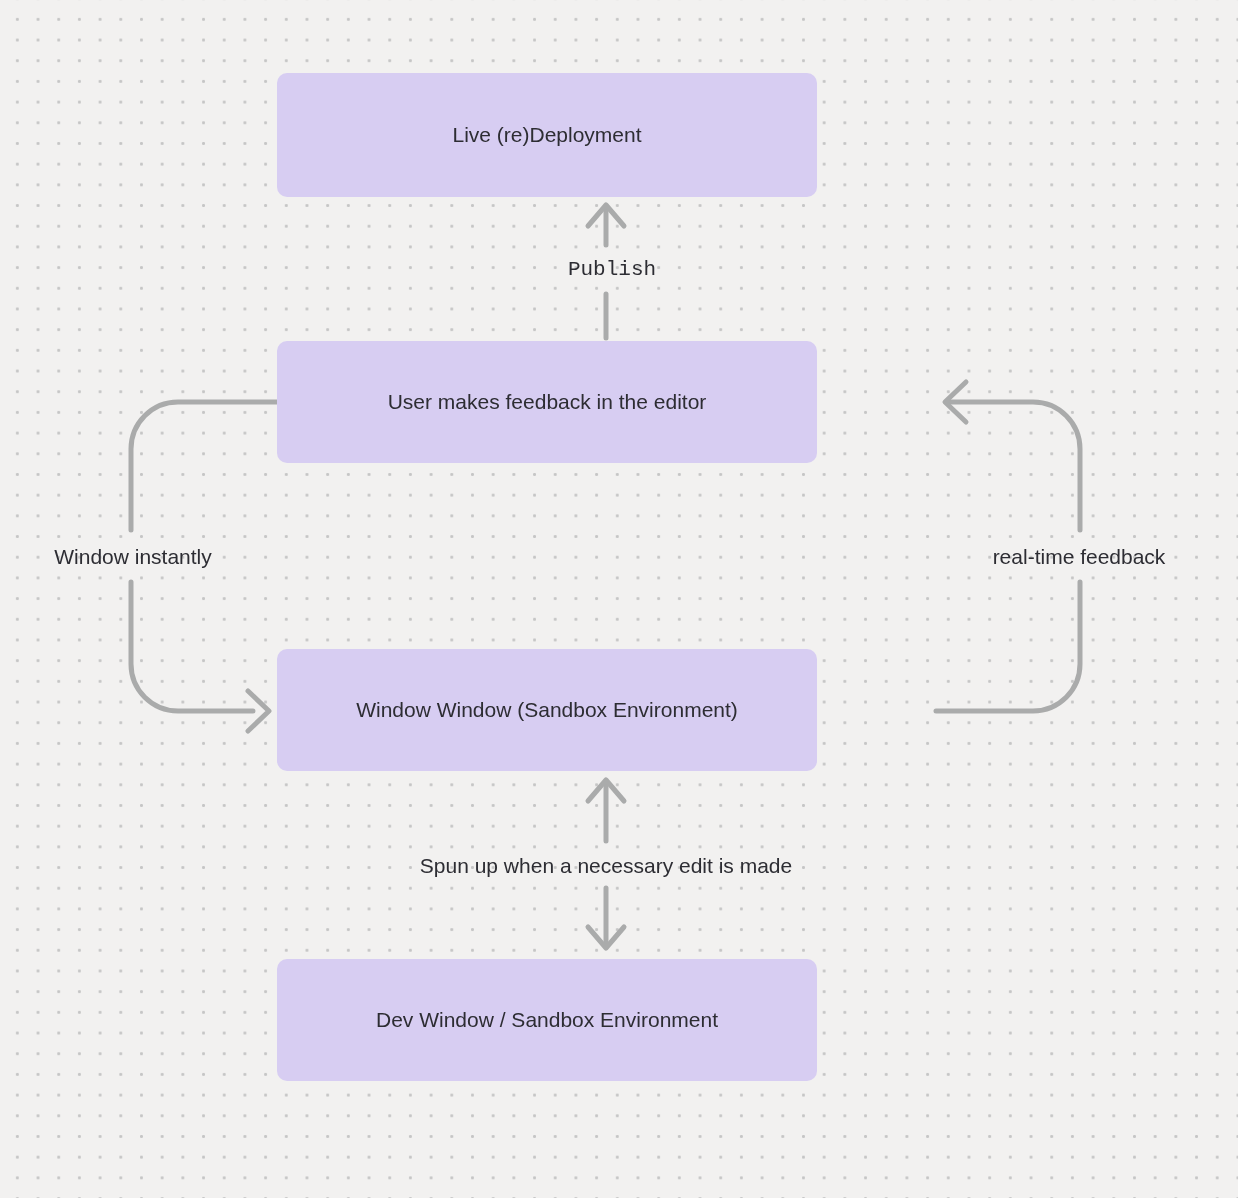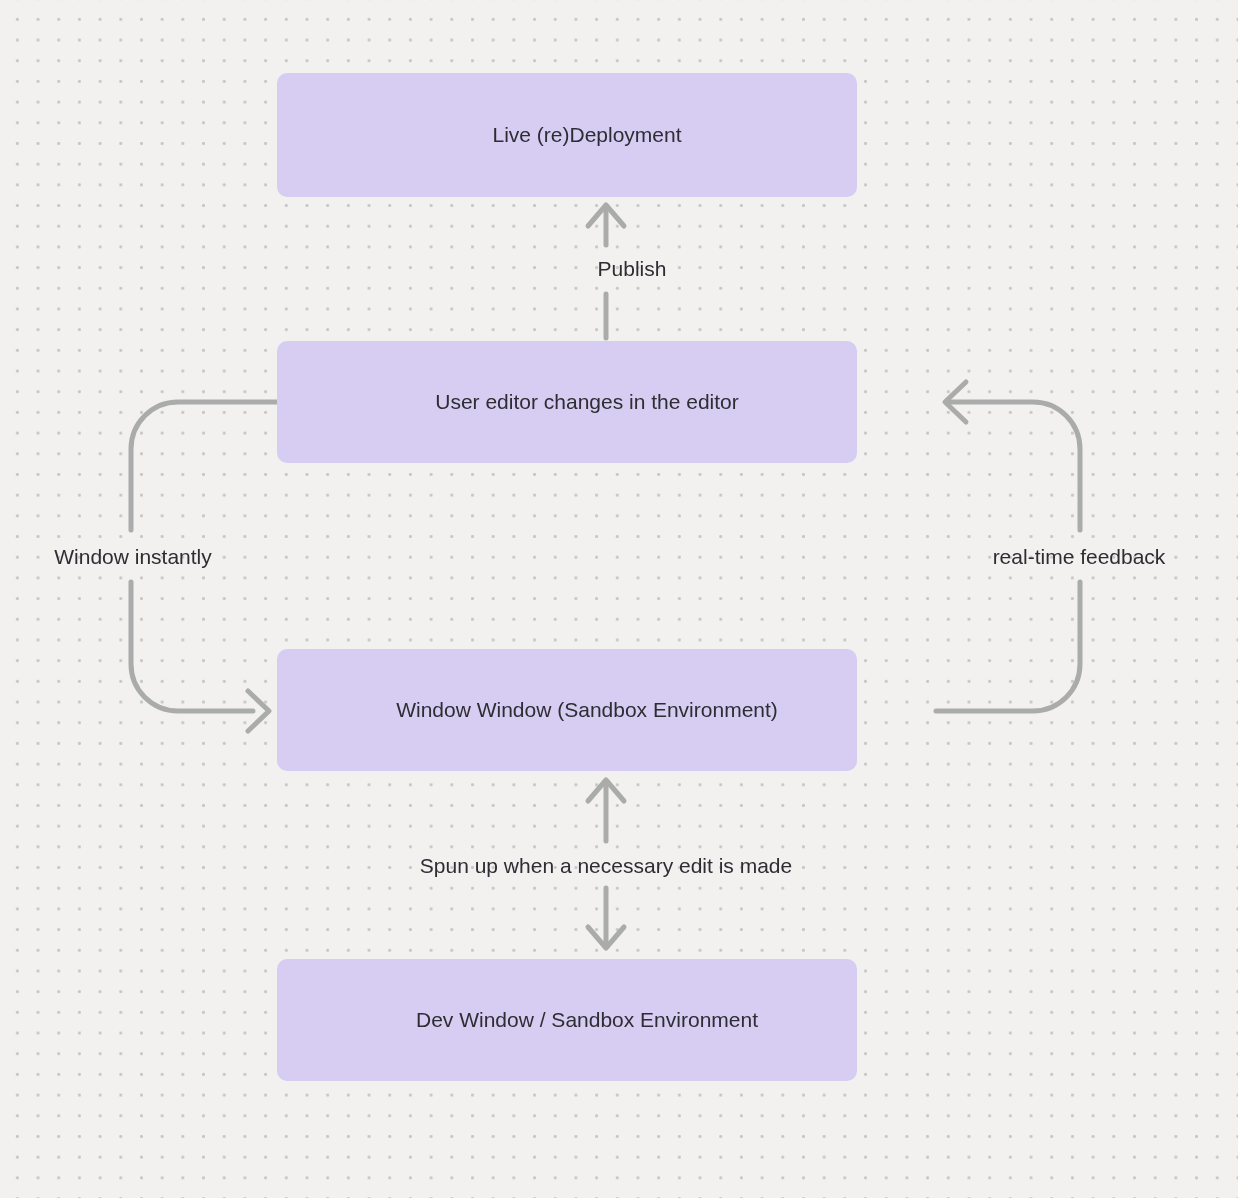--- a/index.html
+++ b/index.html
@@ -39,34 +39,33 @@
     left: 277px;
     width: 540px;
     border-radius: 10px;
     background: var(--node-fill, #d7cdf2);
     display: flex;
     align-items: center;
     justify-content: center;
     text-align: center;
     font-size: 21px;
     color: var(--text, #2d2d33);
-    padding-left: 40px;
   }
   .node-1 { top: 73px;  height: 124px; }
   .node-2 { top: 341px; height: 122px; }
   .node-3 { top: 649px; height: 122px; }
   .node-4 { top: 959px; height: 122px; }
   .edge-label {
     position: absolute;
     transform: translate(-50%, -50%);
     white-space: nowrap;
     font-size: 21px;
     color: var(--text, #2d2d33);
   }
-  .label-publish  { left: 632px;  top: 269px; }
+  .label-publish  { left: 612px;  top: 269px; font-family: Liberation Mono, monospace; }
   .label-updates  { left: 133px;  top: 557px; }
   .label-feedback { left: 1079px; top: 557px; }
   .label-spun     { left: 606px;  top: 866px; }
 </style>
 </head>
 <body>
 
 <div class="canvas">
 
   <svg class="connector-layer" viewBox="0 0 1238 1198" aria-hidden="true">
@@ -87,21 +86,21 @@
     <path class="connector" d="M588 801 L606 780 L624 801"></path>
     <path class="connector" d="M606 888 L606 945"></path>
     <path class="connector" d="M588 927 L606 948 L624 927"></path>
   </svg>
 
   <div class="node node-1">
     <span>Live (re)Deployment</span>
   </div>
 
   <div class="node node-2">
-    <span>User editor changes in the editor</span>
+    <span>User makes feedback in the editor</span>
   </div>
 
   <div class="node node-3">
     <span>Window Window (Sandbox Environment)</span>
   </div>
 
   <div class="node node-4">
     <span>Dev Window / Sandbox Environment</span>
   </div>
 

